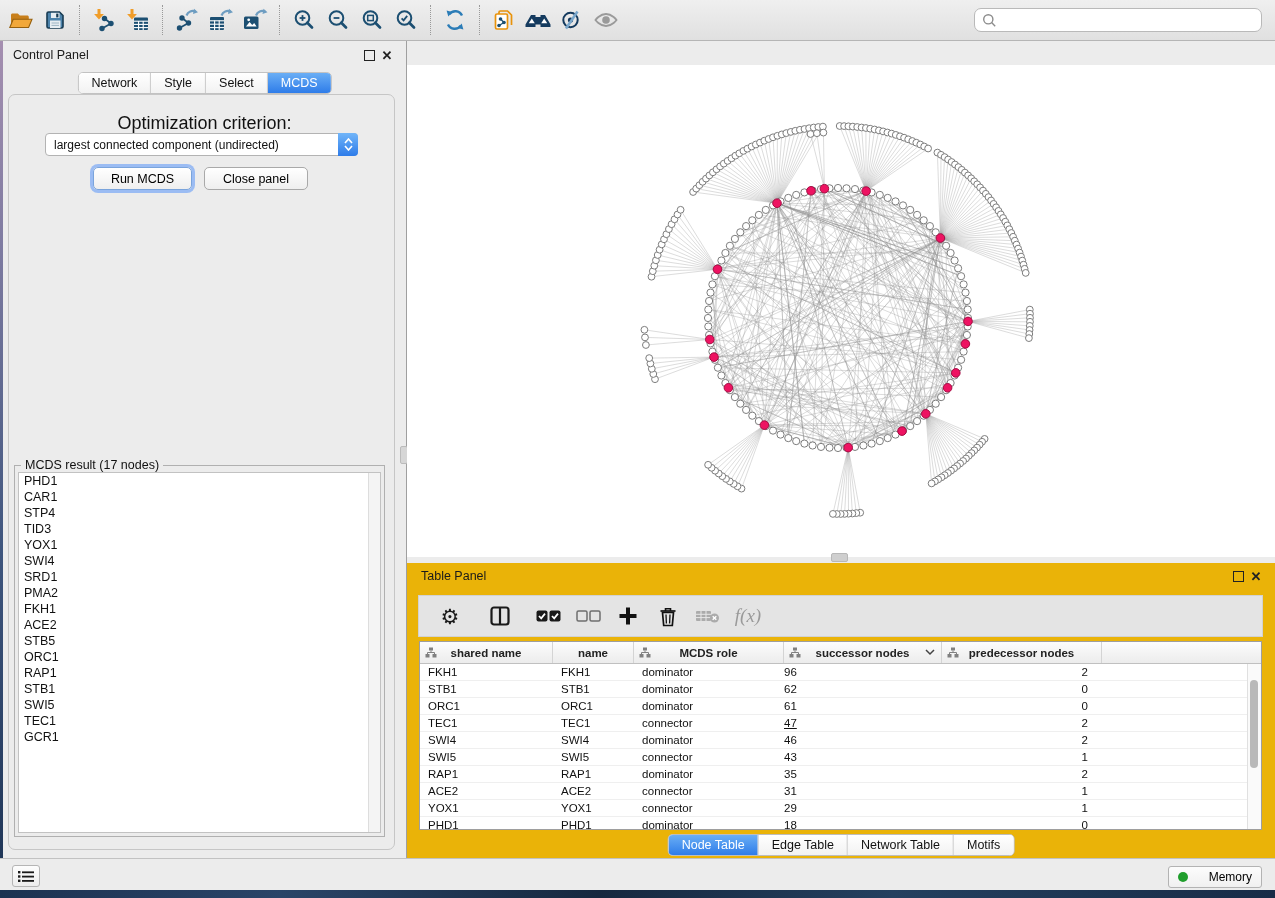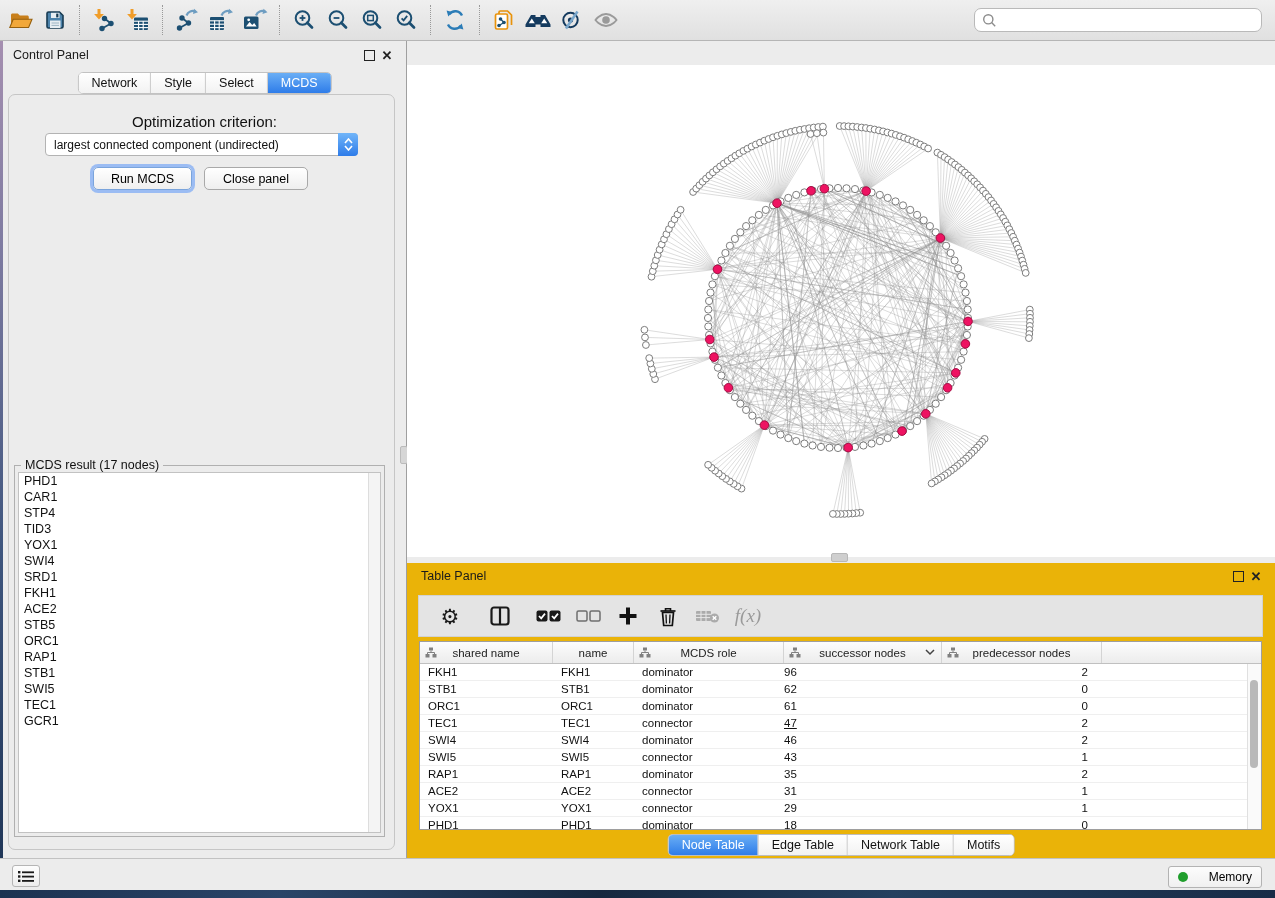--- a/index.html
+++ b/index.html
@@ -26,21 +26,21 @@
   .panel-title{font-size:12.5px;color:#1a1a1a;flex:1;}
   .wbtn{width:18px;height:16px;border:none;background:none;padding:0;display:flex;align-items:center;justify-content:center;}
   .float-glyph{width:9px;height:9px;border:1.6px solid #222;display:block;}
   .close-glyph{font-size:13px;font-weight:bold;color:#222;line-height:1;}
   .seg{position:absolute;top:31px;left:50%;transform:translateX(-50%);display:flex;
        border:1px solid #c2c2c2;border-radius:5px;overflow:hidden;background:#fff;font-size:12.5px;}
   .seg-tab{padding:3px 13px;border-left:1px solid #c9c9c9;background:linear-gradient(#fff,#f2f2f2);cursor:default;white-space:nowrap;}
   .seg-tab:first-child{border-left:none;}
   .seg-tab.selected{background:linear-gradient(#6aaef5,#2e7ce9);color:#fff;}
   .tabpane{position:absolute;left:5px;top:53px;width:385px;bottom:8px;border:1px solid #c6c6c6;border-radius:7px;}
-  .opt-label{position:absolute;top:72px;left:0;width:100%;text-align:center;font-size:15px;}
+  .opt-label{position:absolute;top:72px;left:0;width:100%;text-align:center;font-size:18px;}
   .cselect{position:absolute;top:92px;left:42px;width:313px;height:23px;box-sizing:border-box;
            background:#fff;border:1px solid #b3b3b3;border-radius:4px;display:flex;align-items:center;}
   .cselect .val{flex:1;font-size:12px;padding-left:8px;white-space:nowrap;overflow:hidden;}
   .cselect .cap{width:20px;height:23px;margin:-1px -1px -1px 0;border-radius:0 4px 4px 0;
            background:linear-gradient(#71b5f9,#2e7ce9);display:flex;flex-direction:column;align-items:center;justify-content:center;gap:1px;}
   .cap svg{display:block;}
   .btn{box-sizing:border-box;height:23px;border:1px solid #a9a9a9;border-radius:5px;
        background:linear-gradient(#ffffff,#efefef);font-size:12.5px;font-family:inherit;padding:0 12px;}
   .btn.focus{box-shadow:0 0 0 3px rgba(90,150,250,.55);border-color:#7aa4dc;}
   .run-btn{position:absolute;top:126px;left:90px;width:99px;}
@@ -69,21 +69,21 @@
   
   .table-panel{position:absolute;left:407px;top:563px;width:868px;height:295px;background:#eab308;}
   .tp-titlebar{position:absolute;top:3px;left:14px;right:10px;height:20px;display:flex;align-items:center;}
   .tp-toolbar{position:absolute;top:32px;left:11px;right:12px;height:42px;box-sizing:border-box;
         background:#e4e4e4;border:1px solid #d2d2d2;display:flex;align-items:center;padding-left:14px;gap:0;}
   .ttbtn{width:34px;height:32px;border:none;background:none;padding:0;display:flex;align-items:center;justify-content:center;margin-right:6px;}
   .gear-glyph{font-size:21px;color:#1a1a1a;line-height:1;}
   .fx-glyph{font-family:"Liberation Serif",serif;font-style:italic;font-size:19px;color:#9a9a9a;}
   .ttable{position:absolute;left:12px;right:13px;top:78px;height:189px;box-sizing:border-box;
         background:#fff;border:1px solid #9e9e9e;overflow:hidden;}
-  .thead{display:flex;height:21px;background:linear-gradient(#fcfcfc,#ececec);border-bottom:1px solid #c0c0c0;}
+  .thead{display:flex;height:21px;background:linear-gradient(#fcfcfc,#ececec);border-bottom:1px solid #c0c0c0;font-weight:bold;}
   .th{box-sizing:border-box;position:relative;border-right:1px solid #d4d4d4;display:flex;align-items:center;
       justify-content:center;font-size:11.5px;color:#222;gap:4px;}
   .th .hicon{position:absolute;left:5px;top:5px;}
   .th-label{white-space:nowrap;}
   .sort-chevron{position:absolute;right:6px;top:7px;}
   .tbody .tr{display:flex;height:16px;border-bottom:1px solid #efefef;}
   .td{box-sizing:border-box;font-size:11.5px;line-height:16px;white-space:nowrap;overflow:hidden;}
   .td.left{padding-left:8px;text-align:left;}
   .td.rights{padding-right:24px;text-align:left;}
   .td.rightp{padding-right:14px;text-align:right;}
@@ -340,20 +340,21 @@
     <span class="mcds-legend">MCDS result (17 nodes)</span>
     <div class="mcds-list">
       <div class="mcds-scroll"></div>
     <div class="mcds-item">PHD1</div>
         <div class="mcds-item">CAR1</div>
         <div class="mcds-item">STP4</div>
         <div class="mcds-item">TID3</div>
         <div class="mcds-item">YOX1</div>
         <div class="mcds-item">SWI4</div>
         <div class="mcds-item">SRD1</div>
+        <div class="mcds-item">PMA2</div>
         <div class="mcds-item">FKH1</div>
         <div class="mcds-item">ACE2</div>
         <div class="mcds-item">STB5</div>
         <div class="mcds-item">ORC1</div>
         <div class="mcds-item">RAP1</div>
         <div class="mcds-item">STB1</div>
         <div class="mcds-item">SWI5</div>
         <div class="mcds-item">TEC1</div>
         <div class="mcds-item">GCR1</div>
       </div>

